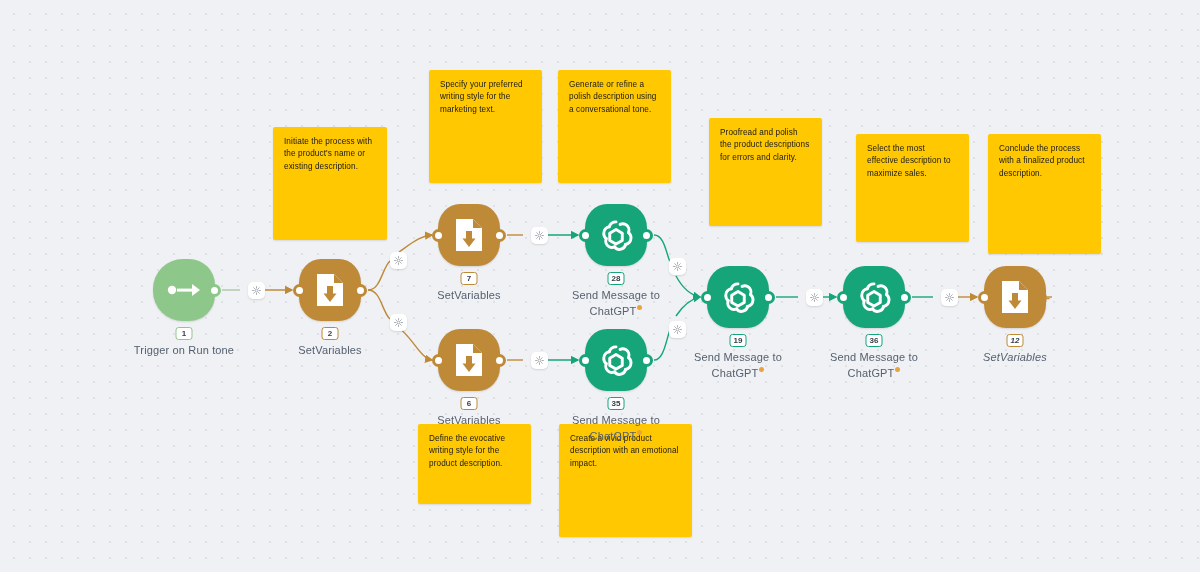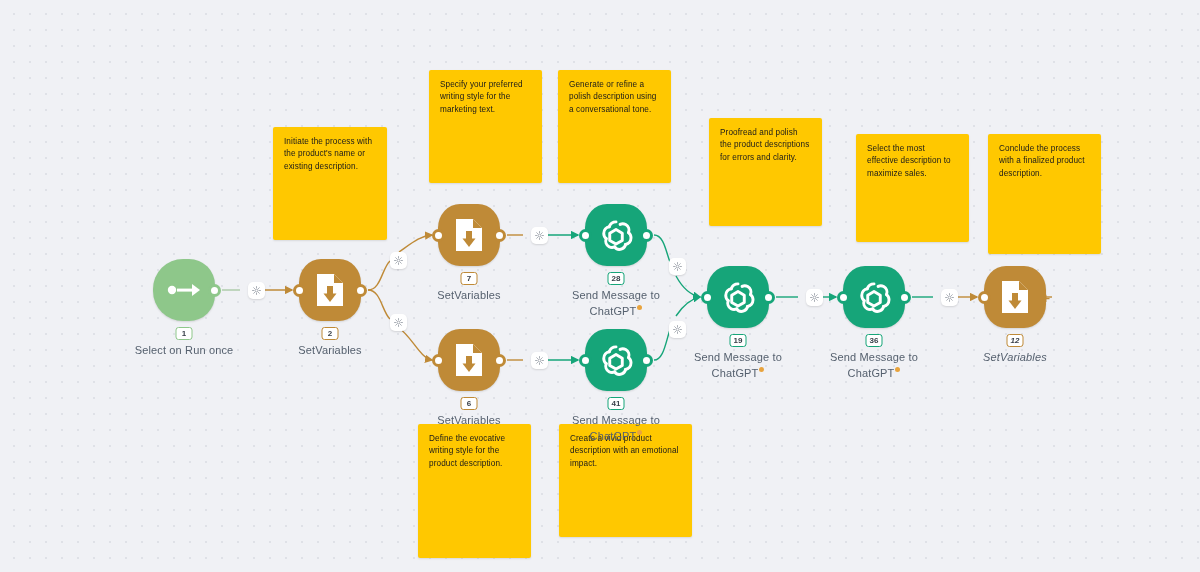--- a/index.html
+++ b/index.html
@@ -136,34 +136,34 @@
 
     <path d="M1052,297 L1040,297" stroke="#bf8a37" stroke-width="1.4" fill="none"></path>
   </svg>
 
   <div class="sticky" id="sn0" style="left: 273px; top: 127px; width: 114px; height: 113px;"><span>Initiate the process with the product's name or existing description.</span></div>
   <div class="sticky" id="sn1" style="left: 429px; top: 70px; width: 113px; height: 113px;"><span>Specify your preferred writing style for the marketing text.</span></div>
   <div class="sticky" id="sn2" style="left: 558px; top: 70px; width: 113px; height: 113px;"><span>Generate or refine a polish description using a conversational tone.</span></div>
   <div class="sticky" id="sn3" style="left: 709px; top: 118px; width: 113px; height: 108px;"><span>Proofread and polish the product descriptions for errors and clarity.</span></div>
   <div class="sticky" id="sn4" style="left: 856px; top: 134px; width: 113px; height: 108px;"><span>Select the most effective description to maximize sales.</span></div>
   <div class="sticky" id="sn5" style="left: 988px; top: 134px; width: 113px; height: 120px;"><span>Conclude the process with a finalized product description.</span></div>
-  <div class="sticky" id="sn6" style="left: 418px; top: 424px; width: 113px; height: 134px;"><span>Define the evocative writing style for the product description.</span></div>
+  <div class="sticky" id="sn6" style="left: 418px; top: 424px; width: 113px; height: 80px;"><span>Define the evocative writing style for the product description.</span></div>
   <div class="sticky" id="sn7" style="left: 559px; top: 424px; width: 133px; height: 113px;"><span>Create a vivid product description with an emotional impact.</span></div>
 
   <div class="node n-lgreen trigger" id="nd0" style="left: 153px; top: 259px; width: 62px; height: 62px;">
     <div class="node-body">
       <svg width="34" height="16" viewBox="0 0 34 16">
         <circle cx="5" cy="8" r="4.2" fill="#fff"></circle>
         <rect x="10" y="6.6" width="17" height="3" fill="#fff"></rect>
         <path d="M25,2 L33,8 L25,14 Z" fill="#fff"></path>
       </svg>
     </div>
     <div class="knob out"></div>
     <div class="badge">1</div>
-    <div class="caption"><span>Select on Run once</span></div>
+    <div class="caption"><span>Trigger on Run tone</span></div>
   </div>
 
   <div class="node n-brown" id="nd1" style="left: 299px; top: 259px; width: 62px; height: 62px;">
     <div class="node-body">
       <svg width="30" height="34" viewBox="0 0 30 34">
         <path d="M2,1 H19 L28,10 V33 H2 Z" fill="#fff"></path>
         <path d="M19,1 L28,10 H19 Z" fill="#bf8a37"></path>
         <rect x="12" y="13" width="6" height="9" fill="#bf8a37"></rect>
         <path d="M8.5,20.5 H21.5 L15,29 Z" fill="#bf8a37"></path>
       </svg>
@@ -234,21 +234,21 @@
           <path d="M9.7 23.8c-1.2 3.1 0 6.8 3 8.5 1.9 1.1 4.1 1.1 5.9.2"></path>
           <path d="M18.6 32.5c1.6 2.3 4.7 3.3 7.5 2.2 2.1-.8 3.5-2.6 3.9-4.7"></path>
           <path d="M30 30c3.3-.6 5.8-3.5 5.8-7 0-2.2-1-4.2-2.6-5.5"></path>
           <path d="M33.2 17.5c1.2-3.1 0-6.8-3-8.5-1.9-1.1-4.1-1.1-5.9-.2"></path>
           <path d="M20 14.3l6.6 3.8v7.6L20 29.5l-6.6-3.8v-7.6z"></path>
         </g>
       </svg>
     </div>
     <div class="knob in"></div>
     <div class="knob out"></div>
-    <div class="badge">41</div>
+    <div class="badge">35</div>
     <div class="caption"><span>Send Message to
 ChatGPT</span><span class="warn"></span></div>
   </div>
 
   <div class="node n-green" id="nd6" style="left: 707px; top: 266px; width: 62px; height: 62px;">
     <div class="node-body">
       <svg width="38" height="38" viewBox="0 0 40 40">
         <g fill="none" stroke="#fff" stroke-width="3.1" stroke-linecap="round" stroke-linejoin="round">
           <path d="M20 6.2c-3.4 0-6.1 2.1-7.1 5.1"></path>
           <path d="M12.9 11.3c-3.3.6-5.8 3.5-5.8 7 0 2.2 1 4.2 2.6 5.5"></path>

